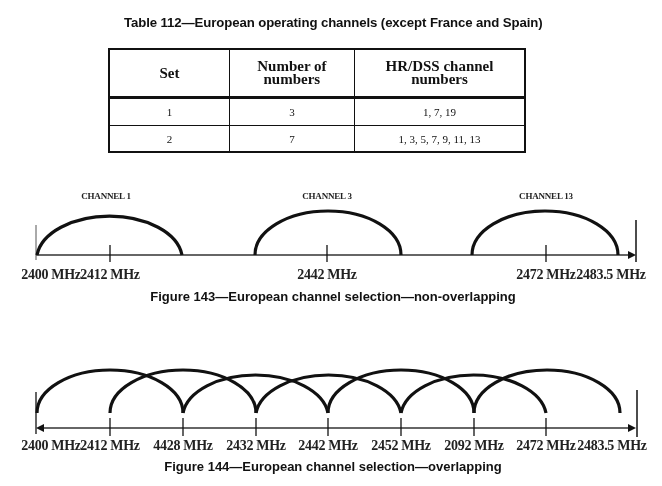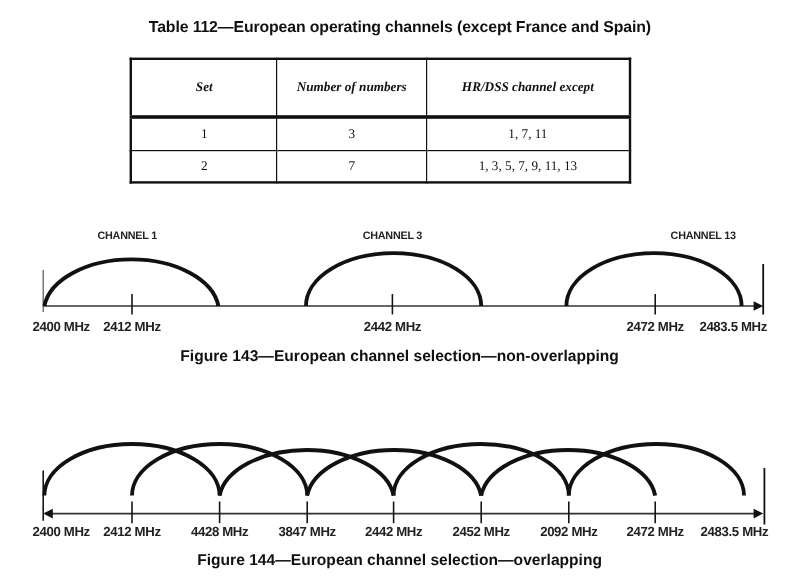--- a/index.html
+++ b/index.html
@@ -3,51 +3,51 @@
 <meta charset="utf-8">
 <style>
   html, body { margin:0; padding:0; background:#ffffff; }
   body { width:662px; height:486px; position:relative; overflow:hidden; color:#111; }
   .sans { font-family: "Liberation Sans", "DejaVu Sans", sans-serif; }
   .serif { font-family: "Liberation Serif", "DejaVu Serif", serif; }
   .title { position:absolute; font-weight:bold; font-size:13.2px; white-space:nowrap; letter-spacing:-0.1px; }
   #table-title { left:83px; top:15px;margin-left:41px; }
   table.t { position:absolute; left:108px; top:48px; width:418px; border-collapse:collapse; font-size:11px; }
   table.t td, table.t th { border:1.5px solid #111; text-align:center; padding:0; font-weight:normal; }
-  table.t th { height:46px; font-weight:bold; font-size:11px; line-height:13px;font-style:italic; }
+  table.t th { height:46px; font-weight:bold; font-size:15px; line-height:13px; }
   table.t tr.r1 td { height:26px; }
   table.t tr.r2 td { height:25px; }
   table.t thead tr { border-bottom:3px solid #111; }
   table.t { border:2px solid #111; }
-  .fig { position:absolute; left:0; width:575px; }
+  .fig { position:absolute; left:0; width:575px;font-family:Liberation Serif, serif; }
   #fig143 { top:180px; height:100px; }
   #fig144 { top:340px; height:115px; }
-  .lbl { position:absolute; font-size:11px; white-space:nowrap; transform:translateX(-50%); font-weight:bold; color:#222; letter-spacing:-0.3px;}
+  .lbl { position:absolute; font-size:14px; white-space:nowrap; transform:translateX(-50%); font-weight:bold; color:#222; letter-spacing:-0.3px;}
   .chlbl { position:absolute; font-size:9px; white-space:nowrap; transform:translateX(-50%); font-weight:bold; color:#222; letter-spacing:-0.2px;}
   .cap { position:absolute; font-weight:bold; font-size:13px; white-space:nowrap; transform:translateX(-50%); }
   svg { position:absolute; left:0; top:0; }
 </style>
 </head>
 <body>
 
 <div id="table-title" class="title sans">Table 112—European operating channels (except France and Spain)</div>
 
 <table class="t serif">
   <thead>
     <tr>
       <th style="width:139px">Set</th>
       <th style="width:138px">Number of numbers</th>
-      <th style="width:139px; padding:0 22px">HR/DSS channel except</th>
+      <th style="width:139px; padding:0 22px">HR/DSS channel numbers</th>
     </tr>
   </thead>
   <tbody>
     <tr class="r1">
       <td>1</td>
       <td>3</td>
-      <td>1, 7, 11</td>
+      <td>1, 7, 19</td>
     </tr>
     <tr class="r2">
       <td>2</td>
       <td>7</td>
       <td>1, 3, 5, 7, 9, 11, 13</td>
     </tr>
   </tbody>
 </table>
 
 <div id="fig143" class="fig sans">
@@ -63,21 +63,21 @@
     <line x1="110" y1="65" x2="110" y2="82" stroke="#111" stroke-width="1.3"></line>
     <line x1="327" y1="65" x2="327" y2="82" stroke="#111" stroke-width="1.3"></line>
     <line x1="546" y1="65" x2="546" y2="82" stroke="#111" stroke-width="1.3"></line>
 
     <path d="M37,75 A73,44 0 0 1 182,75" fill="none" stroke="#111" stroke-width="3.2"></path>
     <path d="M255,75 A73,44 0 0 1 401,75" fill="none" stroke="#111" stroke-width="3.2"></path>
     <path d="M472,75 A73,44 0 0 1 618,75" fill="none" stroke="#111" stroke-width="3.2"></path>
   </svg>
   <div class="chlbl" style="left:106px; top:11px;">CHANNEL 1</div>
   <div class="chlbl" style="left:327px; top:11px;">CHANNEL 3</div>
-  <div class="chlbl" style="left:546px; top:11px;margin-left:40px;">CHANNEL 13</div>
+  <div class="chlbl" style="left:546px; top:11px;">CHANNEL 13</div>
 
   <div class="lbl" style="left:51px; top:87px;">2400 MHz</div>
   <div class="lbl" style="left:110px; top:87px;">2412 MHz</div>
   <div class="lbl" style="left:327px; top:87px;">2442 MHz</div>
   <div class="lbl" style="left:546px; top:87px;">2472 MHz</div>
   <div class="lbl" style="left:611px; top:87px;">2483.5 MHz</div>
 </div>
 <div class="cap sans" style="left:333px; top:289px;">Figure 143—European channel selection—non-overlapping</div>
 
 <div id="fig144" class="fig sans">
@@ -106,20 +106,20 @@
       <path d="M183,73 A73,43 0 0 1 328,73"></path>
       <path d="M256,73 A73,43 0 0 1 401,73"></path>
       <path d="M328,73 A73,43 0 0 1 474,73"></path>
       <path d="M401,73 A73,43 0 0 1 546,73"></path>
       <path d="M474,73 A73,43 0 0 1 620,73"></path>
     </g>
   </svg>
   <div class="lbl" style="left:51px; top:98px;">2400 MHz</div>
   <div class="lbl" style="left:110px; top:98px;">2412 MHz</div>
   <div class="lbl" style="left:183px; top:98px;">4428 MHz</div>
-  <div class="lbl" style="left:256px; top:98px;">3847 MHz</div>
+  <div class="lbl" style="left:256px; top:98px;">2432 MHz</div>
   <div class="lbl" style="left:328px; top:98px;">2442 MHz</div>
   <div class="lbl" style="left:401px; top:98px;">2452 MHz</div>
   <div class="lbl" style="left:474px; top:98px;">2092 MHz</div>
   <div class="lbl" style="left:546px; top:98px;">2472 MHz</div>
   <div class="lbl" style="left:612px; top:98px;">2483.5 MHz</div>
 </div>
 <div class="cap sans" style="left:333px; top:459px;">Figure 144—European channel selection—overlapping</div>
 
 </body></html>

